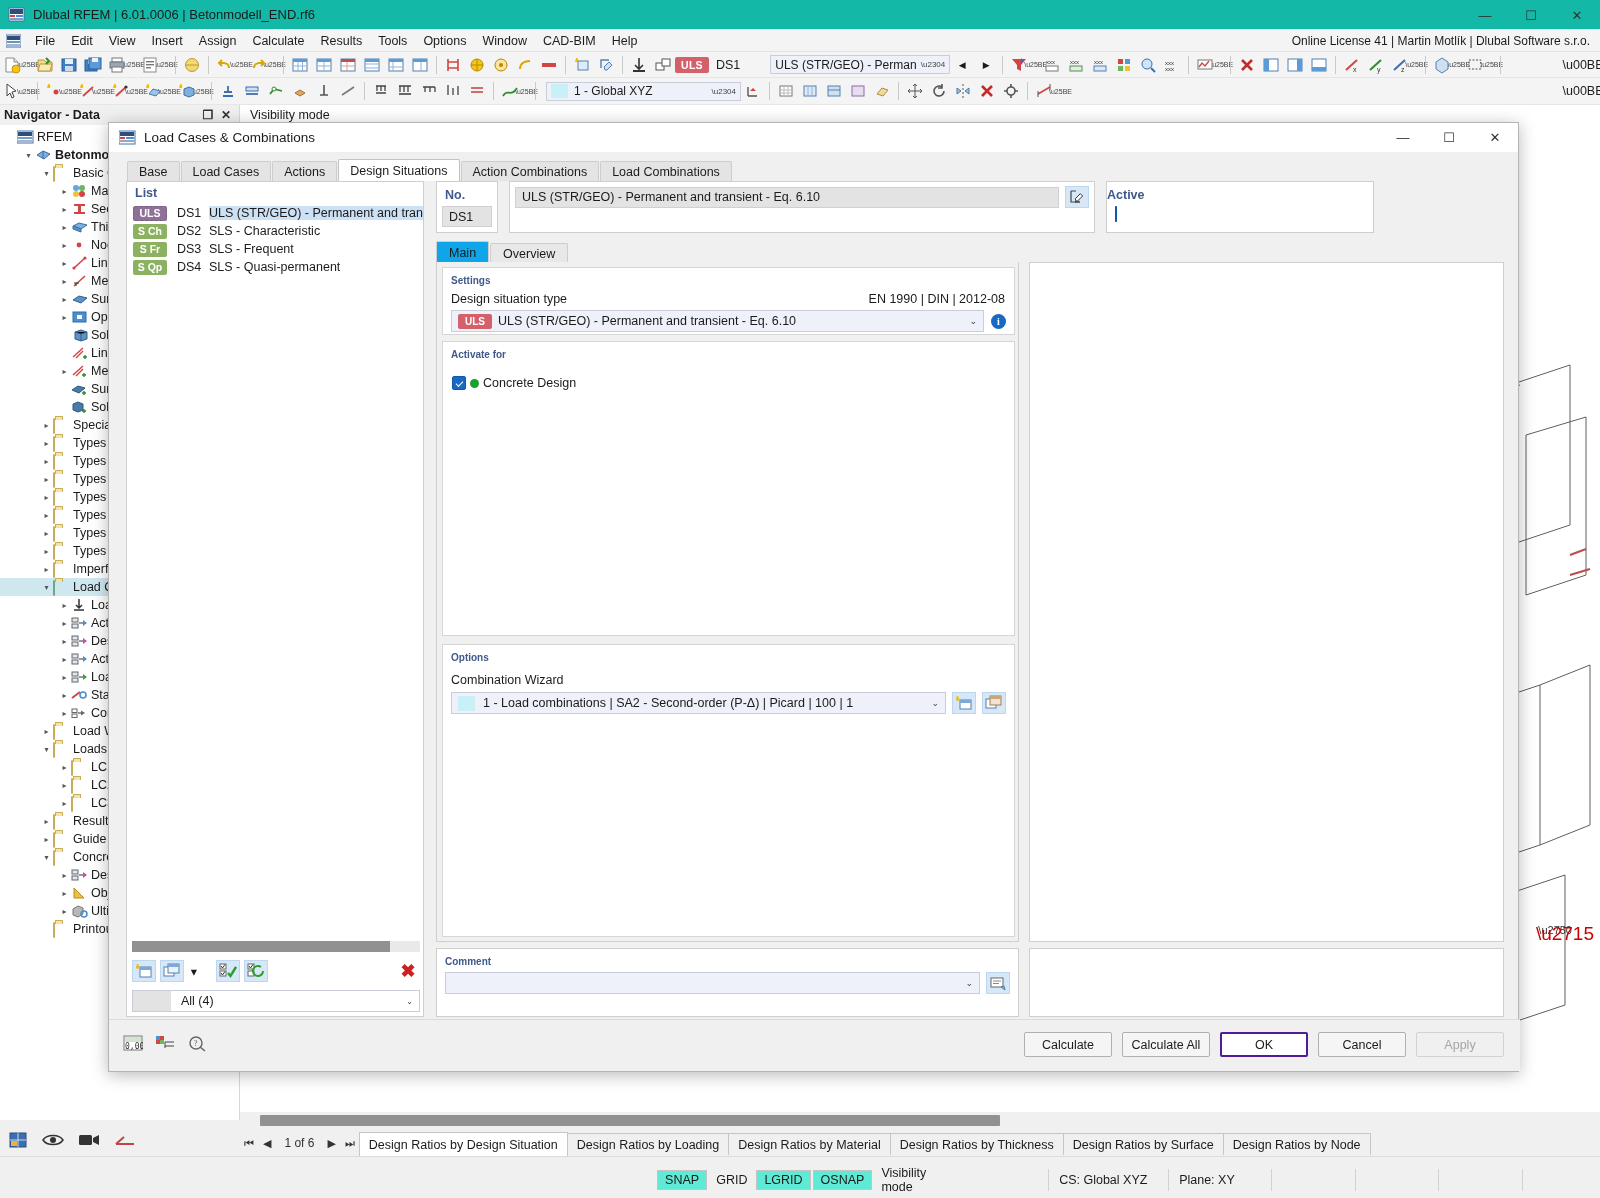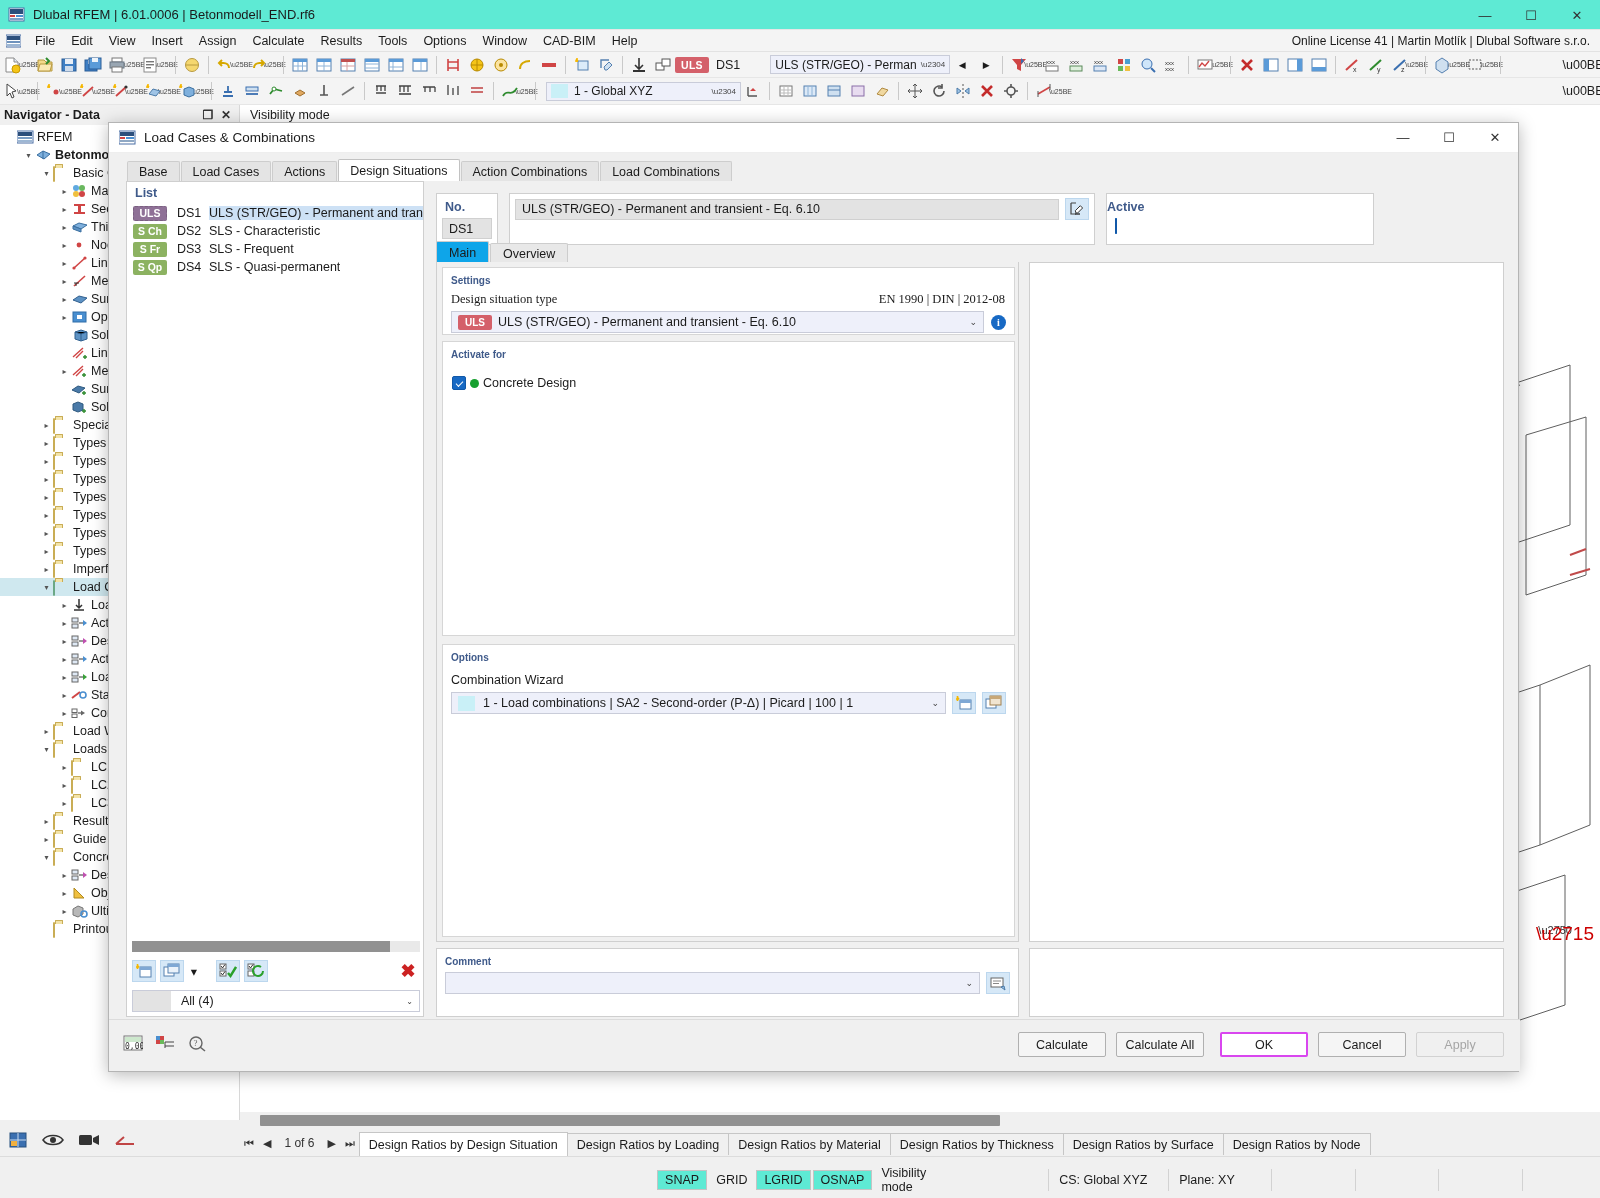--- a/index.html
+++ b/index.html
@@ -8,21 +8,21 @@
     width:1600px; height:1198px; overflow:hidden;
     font-family:"Liberation Sans", sans-serif;
     font-size:12.5px; color:#1b1b1b;
     background:#ffffff;
     -webkit-font-smoothing:antialiased;
   }
   .app { position:relative; width:1600px; height:1198px; background:#f0f0f0; }
 
   
   .titlebar { position:absolute; left:0; top:0; width:1600px; height:30px;
-    background:#5eead4; border-bottom:1px solid #e6e6e6; display:flex; align-items:center; }
+    background:#14b8a6; border-bottom:1px solid #e6e6e6; display:flex; align-items:center; }
   .titlebar .appicon { margin-left:8px; width:17px; height:17px; position:relative; }
   .titlebar .ttext { margin-left:8px; font-size:13px; color:#1b1b1b; }
   .wbtns { position:absolute; right:0; top:0; display:flex; height:30px; }
   .wbtn { width:46px; height:30px; display:flex; align-items:center; justify-content:center;
     font-size:13px; color:#333; }
 
   
   .menubar { position:absolute; left:0; top:30px; width:1600px; height:22px;
     background:#f4f4f4; display:flex; align-items:center; border-bottom:1px solid #e2e2e2; }
   .menubar .mlogo { width:15px; height:14px; margin:0 6px 0 6px; position:relative; }
@@ -195,21 +195,21 @@
     background:#ffffff; border:1px solid #cfcfcf; }
   .sidebox2 { position:absolute; left:903px; top:767px; width:475px; height:69px;
     background:#ffffff; border:1px solid #cfcfcf; }
 
   .dlg-footer { position:absolute; left:0; bottom:0; width:1411px; height:52px;
     background:#f0f0f0; border-top:1px solid #dcdcdc; }
   .foot-icons { position:absolute; left:14px; top:14px; display:flex; gap:12px; }
   .dbtn { height:25px; min-width:88px; border:1px solid #b0b0b0; background:#f5f5f5;
     display:flex; align-items:center; justify-content:center; font-size:12.5px;
     border-radius:2px; color:#1b1b1b; }
-  .dbtn.primary { border:2px solid #d946ef; background:#ffffff;margin-left:6px; }
+  .dbtn.primary { border:2px solid #4c1d95; background:#ffffff; }
   .dbtn.disabled { color:#a5a5a5; background:#f0f0f0; border-color:#d2d2d2; }
   .foot-btns { position:absolute; right:16px; top:12px; display:flex; gap:10px; }
 </style>
 </head>
 <body>
 
 <div class="app">
 
   <div class="titlebar">
     <span class="appicon">
@@ -1247,21 +1247,21 @@
           </div>
         </div>
 
         <div class="lp-filter">
           <span class="sw"></span>
           <span class="fv">All (4)</span>
           <span class="carrow">⌄</span>
         </div>
       </div>
 
-      <div class="rpanel" style="top:12px; width:938px;">
+      <div class="rpanel" style="top:0; width:938px;">
         <div style="display:flex; gap:11px;">
           <div class="headpanel" style="width:62px;">
             <div style="padding:6px 0 0 8px;" class="panel-lbl">No.</div>
             <div class="field grey" style="margin:4px 5px 0 5px;">
               <span>DS1</span>
             </div>
           </div>
           <div class="headpanel" style="width:586px;">
             <div style="display:flex; align-items:center; margin:4px 5px 0 5px; gap:6px;">
               <div class="field grey" style="flex:1;">
@@ -1287,21 +1287,21 @@
 
       <div class="subtabs" id="sub-tabs">
           <div class="stab active">Main</div>
           <div class="stab">Overview</div>
         </div>
 
       <div class="mainbox">
 
         <div class="grpbox" style="position:absolute; left:5px; top:5px; width:573px; height:68px;">
           <div class="grp-title">Settings</div>
-          <div style="display:flex; align-items:center; padding:6px 9px 0 8px;font-family:Liberation Serif, serif;">
+          <div style="display:flex; align-items:center; padding:6px 9px 0 8px;">
             <span style="font-size:12.5px;">Design situation type</span>
             <span style="margin-left:auto; font-size:12.5px;">EN 1990 | DIN | 2012-08</span>
           </div>
           <div style="display:flex; align-items:center; gap:7px; padding:4px 8px 0 8px;">
             <div class="field" style="flex:1; height:22px;">
               <span class="ulsbadge">ULS</span>
               <span style="flex:1;">ULS (STR/GEO) - Permanent and transient - Eq. 6.10</span>
               <span style="font-size:9px;color:#444;">⌄</span>
             </div>
             <span class="info-i">i</span>

